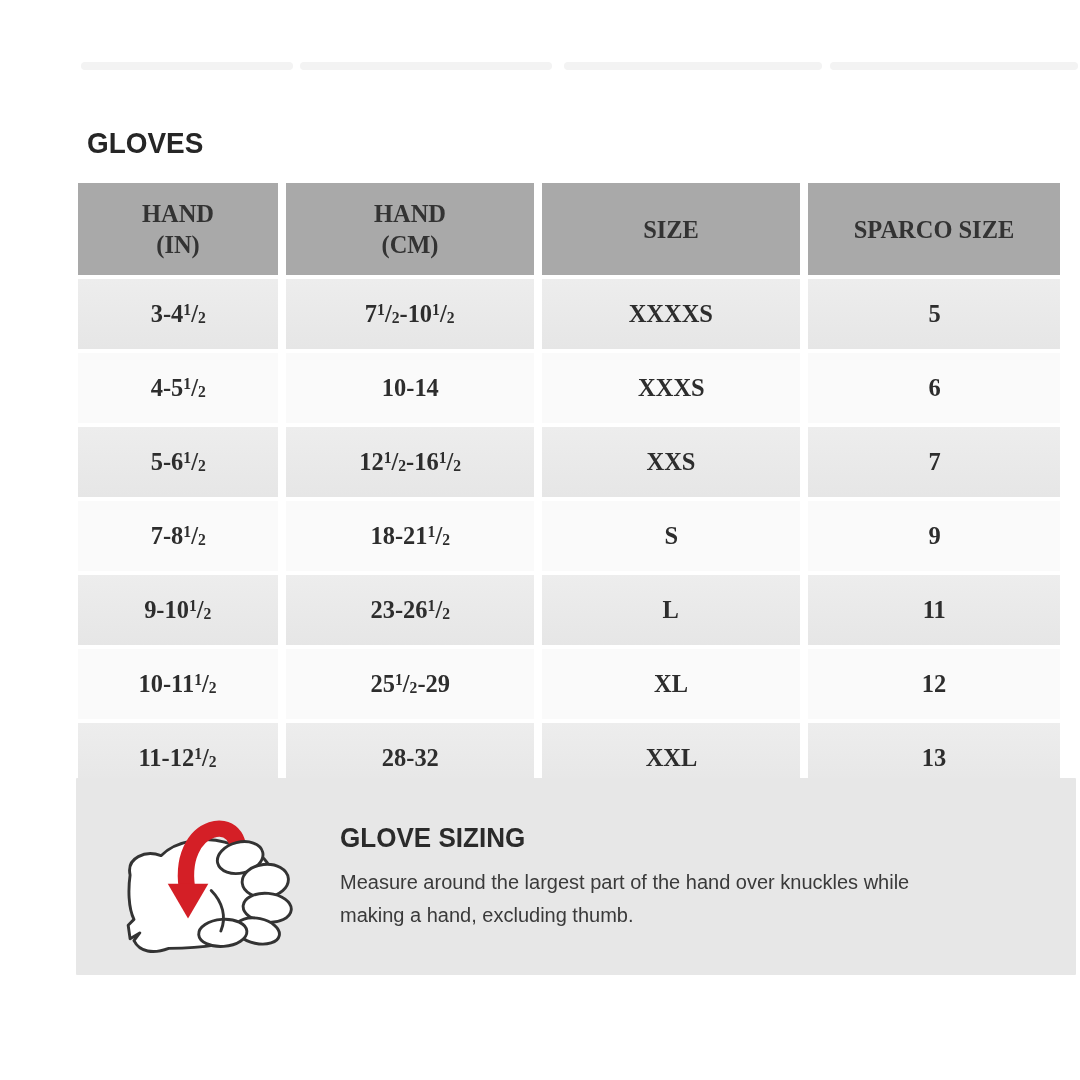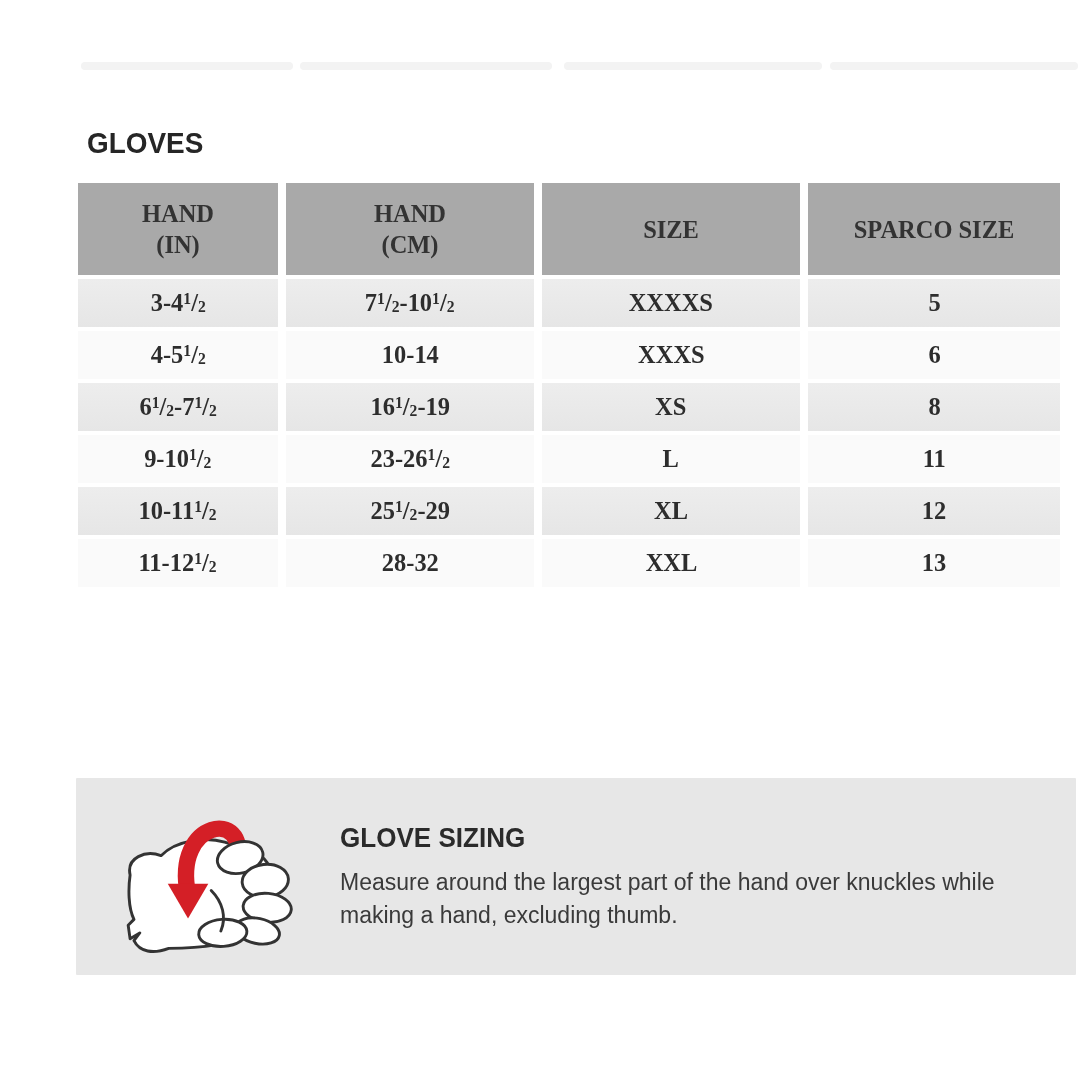--- a/index.html
+++ b/index.html
@@ -26,41 +26,41 @@
   }
   table.sizing th {
     background:#a9a9a9; color:#333333;
     font-size:26px; font-weight:bold; height:92px;
     text-align:center; vertical-align:middle; padding:0 4px;
   }
   .hline { display:block; line-height:31px; transform:scaleX(0.94); }
   .hline:empty { display:none; }
   table.sizing td {
     height:48px; text-align:center; vertical-align:middle;
-    font-size:26px; font-weight:bold; color:#2d2d2d; padding:0;
+    font-size:26px; font-weight:bold; color:#2d2d2d; padding:11px;
   }
   tbody tr:nth-child(odd) td  { background:linear-gradient(#ededed,#e6e6e6); }
   tbody tr:nth-child(even) td { background:#fafafa; }
   .cnd { display:inline-block; transform:scaleX(0.94); white-space:nowrap; }
   .cnd sup { font-size:0.64em; vertical-align:0.42em; line-height:0; }
   .cnd sub { font-size:0.64em; vertical-align:-0.08em; line-height:0; }
 
   .panel {
     position:absolute; left:44px; top:778px; width:1000px; height:197px;
     background:#e7e7e7; border-radius:1px;
   }
   .hand-icon { position:absolute; left:38px; top:12px; }
   .panel-heading {
     position:absolute; left:264px; top:44px;
     font-size:28px; font-weight:bold; color:#2b2b2b;
     transform:scaleX(0.93); transform-origin:left center; white-space:nowrap;
   }
   .panel-body {
     position:absolute; left:264px; top:88px;
-    font-size:23px; color:#3a3a3a; line-height:33px;
+    font-size:20px; color:#3a3a3a; line-height:33px;
   }
   .panel-body div { white-space:nowrap; }
 </style>
 </head>
 <body>
 
 <div class="page">
 
   <div class="strip-seg seg1"></div>
   <div class="strip-seg seg2"></div>
@@ -103,24 +103,30 @@
           <td><span class="cnd">XXXXS</span></td>
           <td><span class="cnd">5</span></td>
         </tr>
         <tr>
           <td><span class="cnd">4-5<sup>1</sup>/<sub>2</sub></span></td>
           <td><span class="cnd">10-14</span></td>
           <td><span class="cnd">XXXS</span></td>
           <td><span class="cnd">6</span></td>
         </tr>
         <tr>
-          <td><span class="cnd">6<sup>1</sup>/<sub>2</sub>-7<sup>1</sup>/<sub>2</sub></span></td>
-          <td><span class="cnd">16<sup>1</sup>/<sub>2</sub>-19</span></td>
-          <td><span class="cnd">XS</span></td>
-          <td><span class="cnd">8</span></td>
+          <td><span class="cnd">5-6<sup>1</sup>/<sub>2</sub></span></td>
+          <td><span class="cnd">12<sup>1</sup>/<sub>2</sub>-16<sup>1</sup>/<sub>2</sub></span></td>
+          <td><span class="cnd">XXS</span></td>
+          <td><span class="cnd">7</span></td>
+        </tr>
+        <tr>
+          <td><span class="cnd">7-8<sup>1</sup>/<sub>2</sub></span></td>
+          <td><span class="cnd">18-21<sup>1</sup>/<sub>2</sub></span></td>
+          <td><span class="cnd">S</span></td>
+          <td><span class="cnd">9</span></td>
         </tr>
         <tr>
           <td><span class="cnd">9-10<sup>1</sup>/<sub>2</sub></span></td>
           <td><span class="cnd">23-26<sup>1</sup>/<sub>2</sub></span></td>
           <td><span class="cnd">L</span></td>
           <td><span class="cnd">11</span></td>
         </tr>
         <tr>
           <td><span class="cnd">10-11<sup>1</sup>/<sub>2</sub></span></td>
           <td><span class="cnd">25<sup>1</sup>/<sub>2</sub>-29</span></td>

